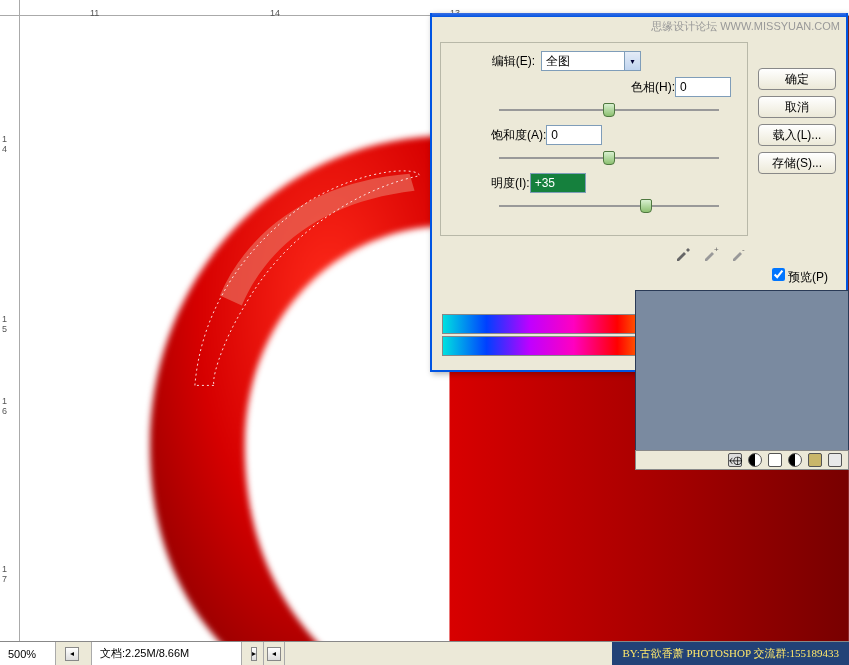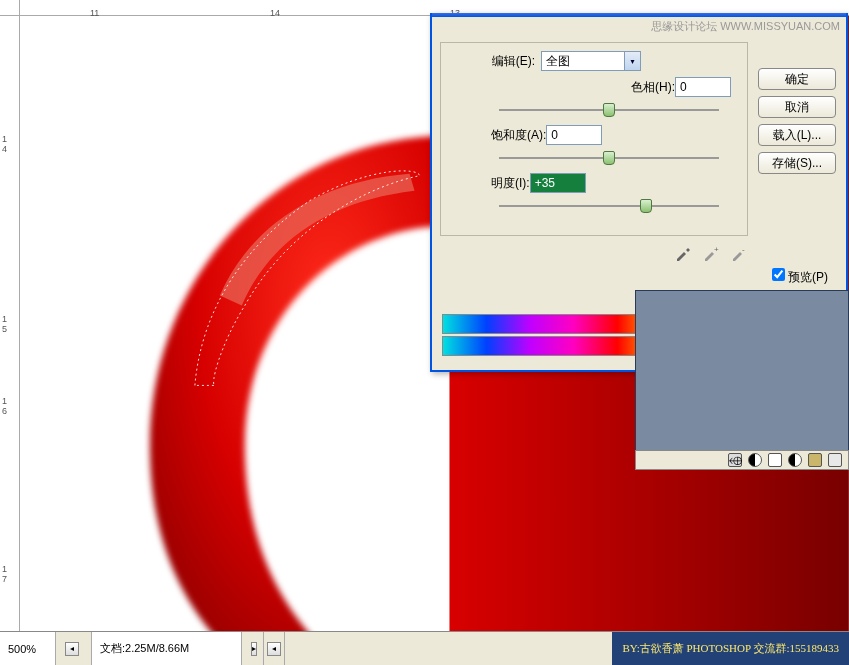--- a/index.html
+++ b/index.html
@@ -42,21 +42,21 @@
 .checks label { display: block; margin-bottom: 4px; }
 .spectrum { height: 20px; margin: 4px 2px 2px 2px; background: linear-gradient(90deg, #00e0e0,#0040ff,#c000ff,#ff00c0,#ff0000,#ffc000,#c0ff00,#00ff00,#00ffa0,#00e0e0); border: 1px solid #888; }
 .spectrum + .spectrum { margin-top: 2px; }
 
 .extra-panel { position: absolute; top: 290px; left: 635px; width: 214px; height: 180px; background: #7a8aa0; border: 1px solid #2a3a56; }
 .extra-bar { position: absolute; top: 450px; left: 635px; width: 214px; height: 20px; background: #ece9d8; border: 1px solid #888; display: flex; align-items: center; justify-content: flex-end; gap: 6px; padding: 0 6px; }
 .pal-ico { width: 14px; height: 14px; background: #888; border: 1px solid #555; border-radius: 2px; }
 .pal-ico.half { background: linear-gradient(90deg,#000 50%,#fff 50%); border-radius: 50%; }
 
 
-.status { position: absolute; left: 0; right: 0; bottom: 0; height: 34px; background: #ece9d8; border-top: 1px solid #888; display: flex; align-items: center; font-size: 11px; }
+.status { position: absolute; left: 0; right: 0; bottom: 0; height: 24px; background: #ece9d8; border-top: 1px solid #888; display: flex; align-items: center; font-size: 11px; }
 .status-cell { border-right: 1px solid #aaa; padding: 0 8px; height: 100%; display: flex; align-items: center; background: #fff; }
 .status-cell.gray { background: #ece9d8; }
 .arrow-btn { width: 14px; height: 14px; border: 1px solid #888; background: linear-gradient(#fff,#ddd); display: inline-flex; align-items: center; justify-content: center; font-size: 8px; margin: 0 1px; }
 .credit { margin-left: auto; background: #224277; color: #ffe86b; padding: 2px 10px; height: 100%; display: flex; align-items: center; font-family: SimSun; }
 </style>
 </head>
 <body>
 
 <div class="canvas-wrap">
   <div class="ruler-corner"></div>

